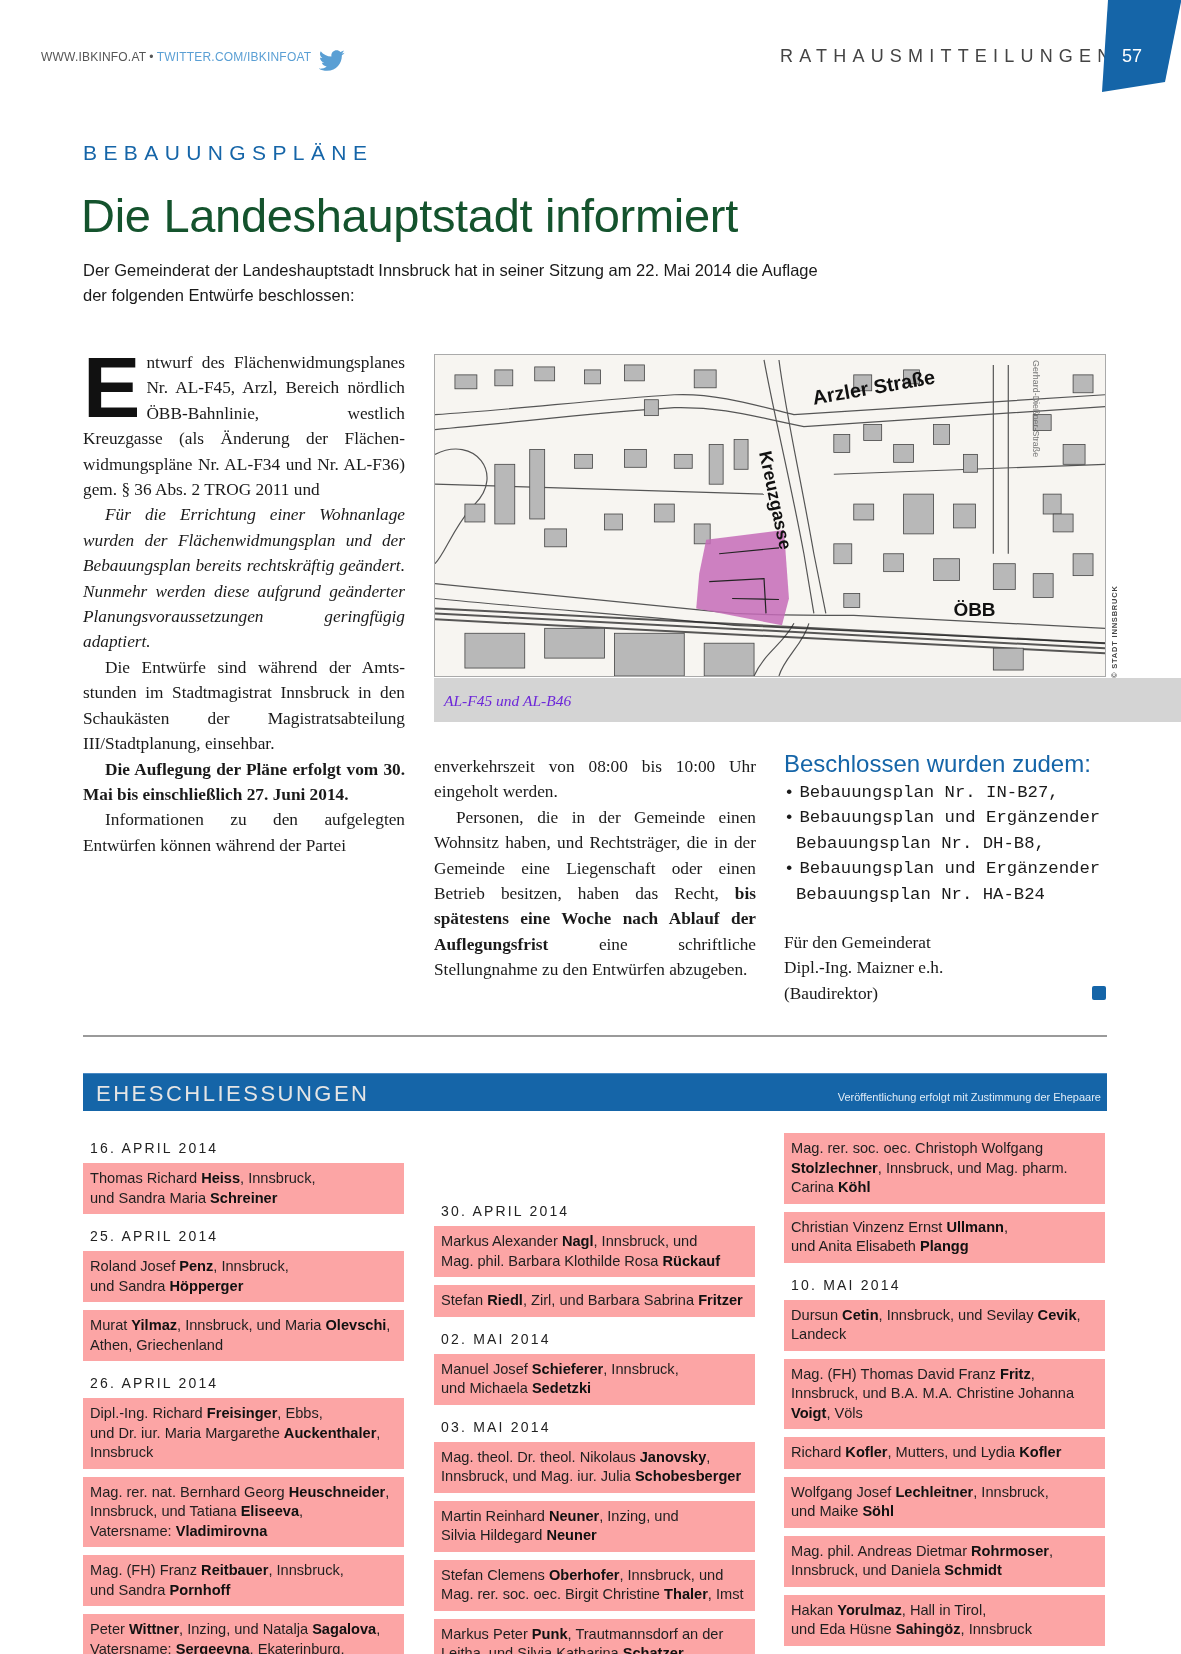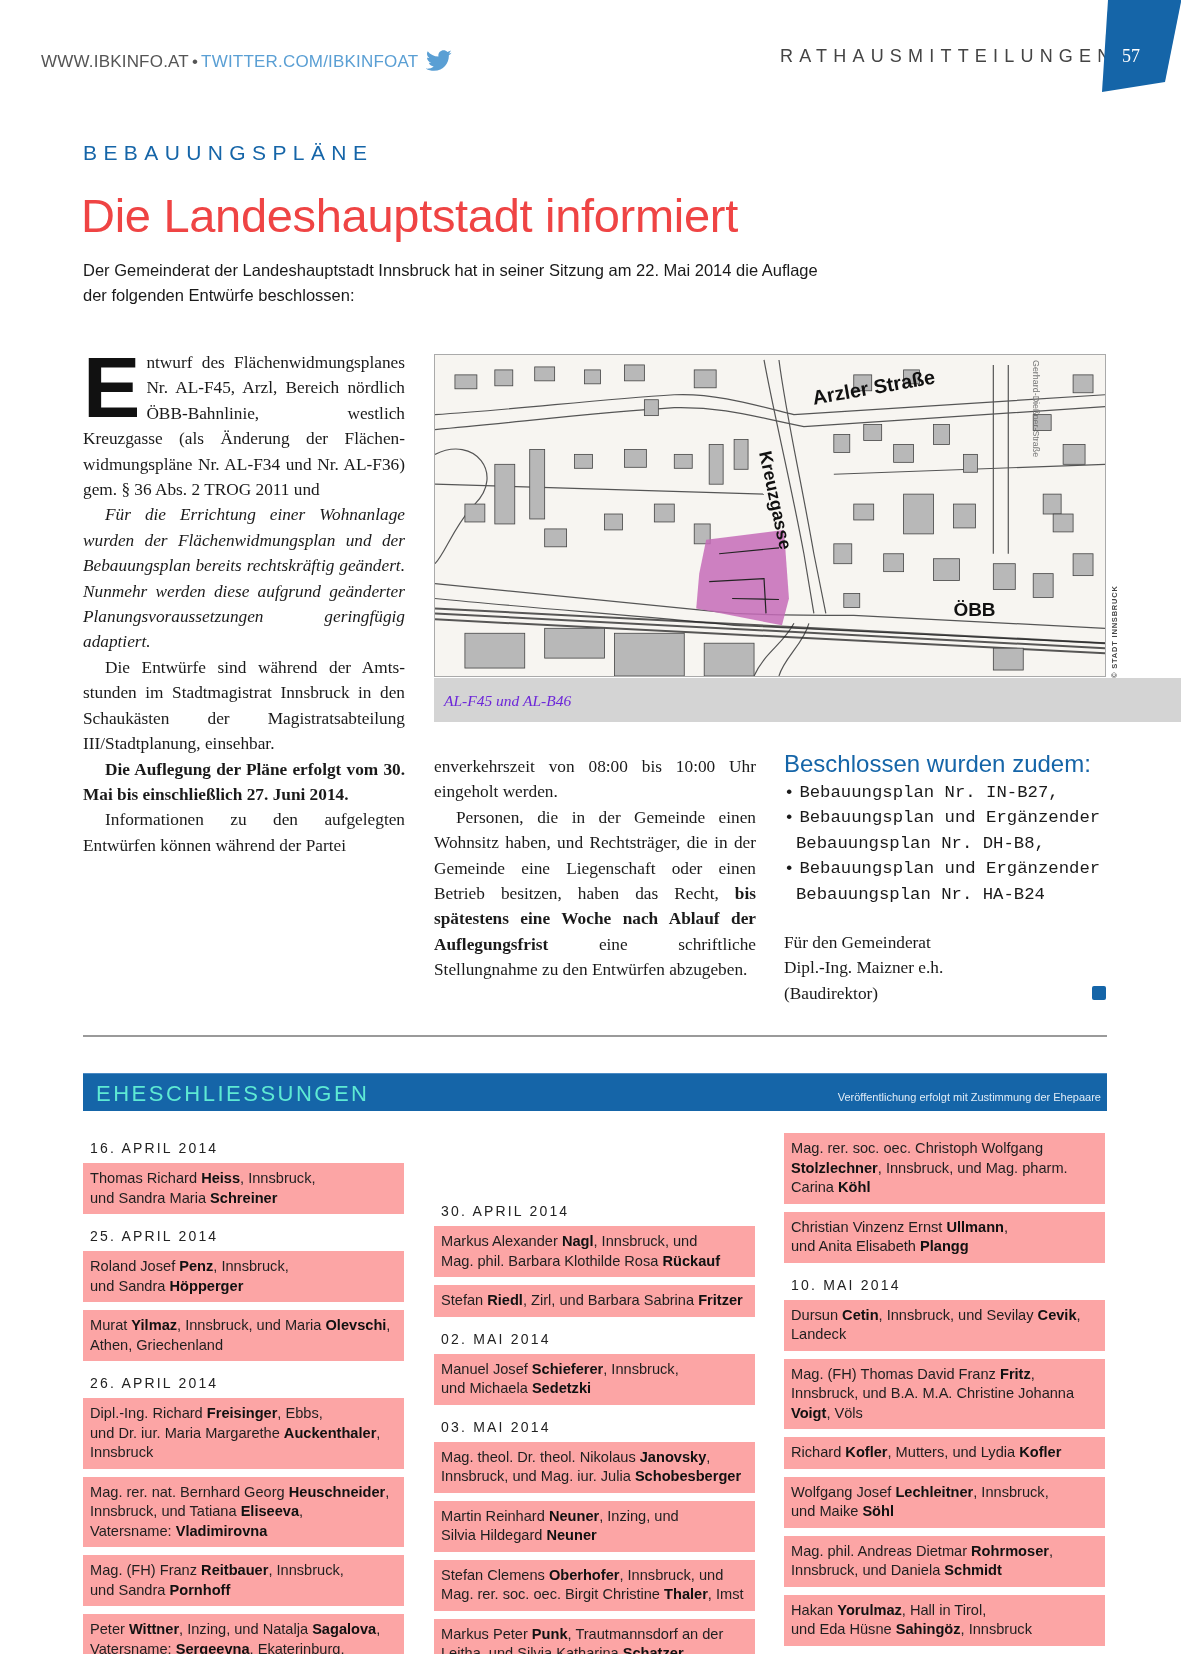--- a/index.html
+++ b/index.html
@@ -1,30 +1,30 @@
 <!DOCTYPE html>
 <html><head>
 <meta charset="utf-8">
 <style>
   * { box-sizing: border-box; margin: 0; padding: 0; }
   html, body { width: 1181px; height: 1654px; background: #ffffff; overflow: hidden; }
   body { position: relative; font-family: "Liberation Sans", sans-serif; color: #1a1a1a; }
 
   
-  .hdr-left { position: absolute; left: 41px; top: 50px; font-size: 17px; letter-spacing: 0.2px; color: #555; display: flex; align-items: flex-end; }
+  .hdr-left { position: absolute; left: 41px; top: 50px; font-size: 12px; letter-spacing: 0.2px; color: #555; display: flex; align-items: flex-start; }
   .hdr-left .twitter { color: #5a9fd4; }
   .hdr-left .sep { margin: 0 3px; }
   .hdr-bird { margin-left: 8px; width: 26px; height: 22px; display: inline-block; }
   .hdr-right { position: absolute; left: 780px; top: 46px; font-size: 18px; letter-spacing: 6.2px; color: #444; }
   .page-tab { position: absolute; left: 1098px; top: 0; width: 83px; height: 92px; }
-  .page-num { position: absolute; left: 1122px; top: 46px; font-size: 18px; color: #ffffff; font-family: Liberation Serif, serif; }
+  .page-num { position: absolute; left: 1122px; top: 46px; font-size: 18px; color: #ffffff; }
 
   
   .kicker { position: absolute; left: 83px; top: 141px; font-size: 21px; letter-spacing: 6.4px; color: #1565a8; }
-  .headline { position: absolute; left: 81px; top: 188px; font-size: 47px; color: #ef4444; letter-spacing: -0.3px; font-weight: normal; }
+  .headline { position: absolute; left: 81px; top: 188px; font-size: 47px; color: #14532d; letter-spacing: -0.3px; font-weight: normal; }
   .lead { position: absolute; left: 83px; top: 258px; font-size: 16.5px; line-height: 25px; color: #1a1a1a; width: 760px; }
 
   
   .col { position: absolute; font-family: "Liberation Serif", serif; font-size: 17.3px; line-height: 25.4px; color: #1a1a1a; text-align: justify; hyphens: manual; }
   .col p { text-indent: 22px; }
   .col p.noindent { text-indent: 0; }
   .col1 { left: 83px; top: 350px; width: 322px; }
   .col2 { left: 434px; top: 754px; width: 322px; }
   .dropcap { float: left; font-family: "Liberation Sans", sans-serif; font-weight: bold; font-size: 86px; line-height: 66px; height: 66px; margin: 4px 6px 0 0; color: #111; }
   .italic { font-style: italic; }
@@ -42,21 +42,21 @@
   .aside ul { list-style: none; font-family: "Liberation Serif", serif; font-size: 17.3px; line-height: 25.4px; }
   .aside li { padding-left: 12px; text-indent: -12px; font-family: Liberation Mono, monospace; }
   .aside li::before { content: "\2022"; margin-right: 5px; }
   .sig { position: absolute; left: 784px; top: 930px; font-family: "Liberation Serif", serif; font-size: 17.3px; line-height: 25.4px; }
   .end-mark { position: absolute; left: 1092px; top: 986px; width: 14px; height: 14px; background: #1565a8; border-radius: 2px; }
 
   .rule { position: absolute; left: 83px; top: 1035px; width: 1024px; height: 2px; background: #9a9a9a; }
 
   
   .band { position: absolute; left: 83px; top: 1073px; width: 1024px; height: 38px; background: #1565a8; border-top: 1px solid #4a8ac4; }
-  .band-title { position: absolute; left: 13px; top: 7px; font-size: 22px; letter-spacing: 2.5px; color: #5eead4; }
+  .band-title { position: absolute; left: 13px; top: 7px; font-size: 22px; letter-spacing: 2.5px; color: #e5e5e5; }
   .band-note { position: absolute; right: 6px; top: 17px; font-size: 11px; color: #e0ecf7; }
 
   .ecol { position: absolute; width: 321px; font-size: 14.6px; line-height: 19.5px; color: #1f1f1f; }
   .ecol1 { left: 83px; top: 1133px; }
   .ecol2 { left: 434px; top: 1196px; }
   .ecol3 { left: 784px; top: 1133px; }
   .date { font-size: 14px; letter-spacing: 2.2px; color: #222; padding: 5px 7px 4px; height: 29px; margin-top: 1px; }
   .entry { background: #fca5a5; padding: 6px 7px 6px; margin-bottom: 8px; }
   .entry b { font-weight: bold; color: #111; }
 </style>

